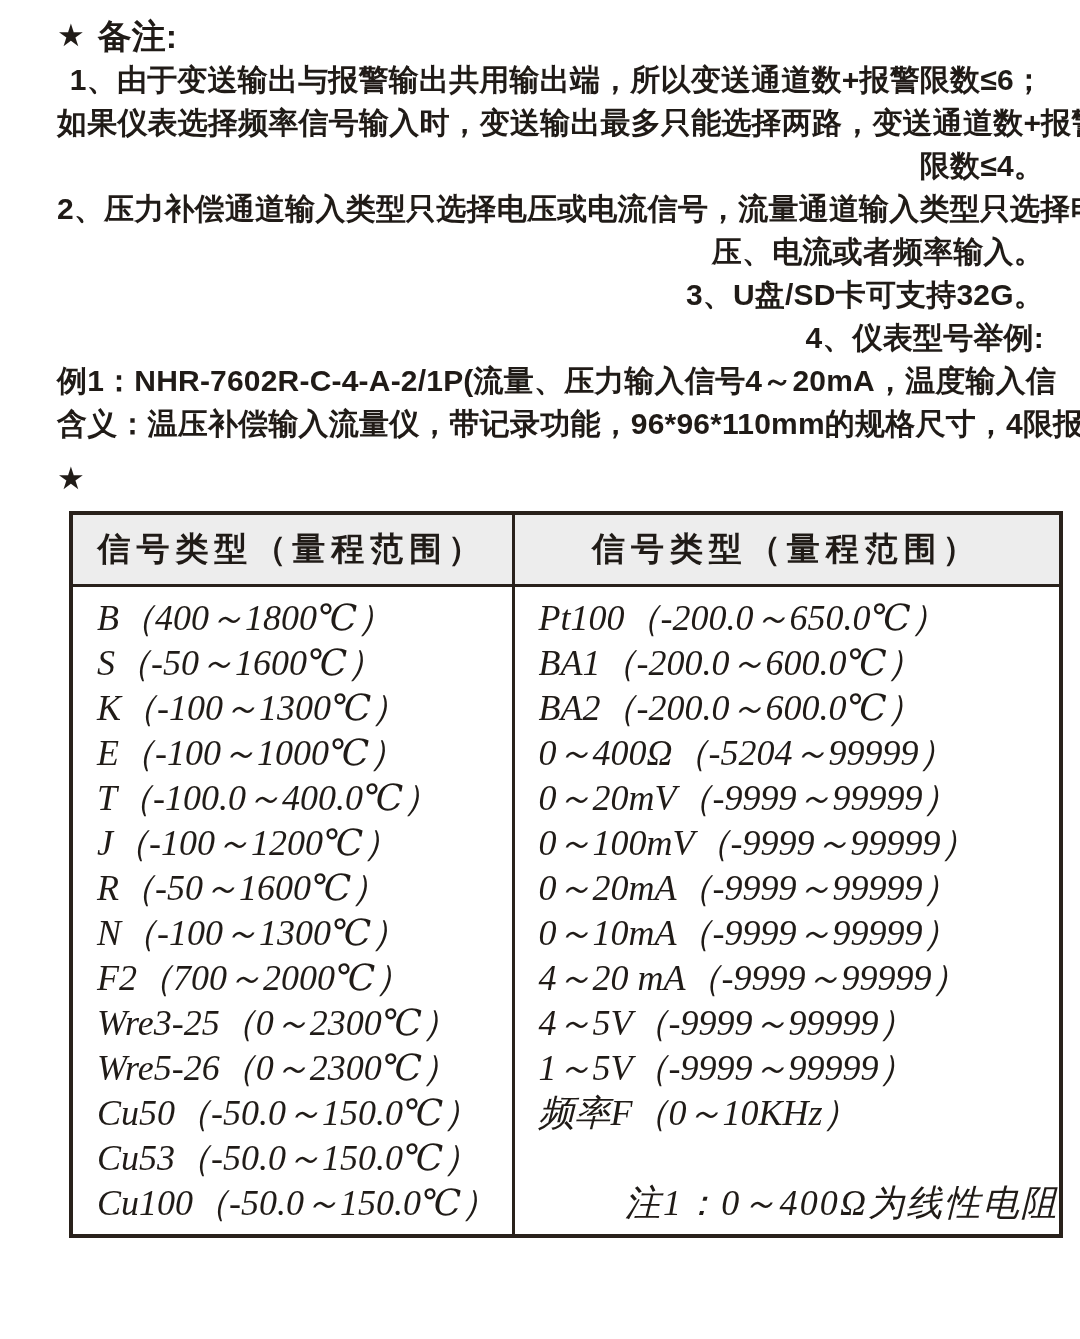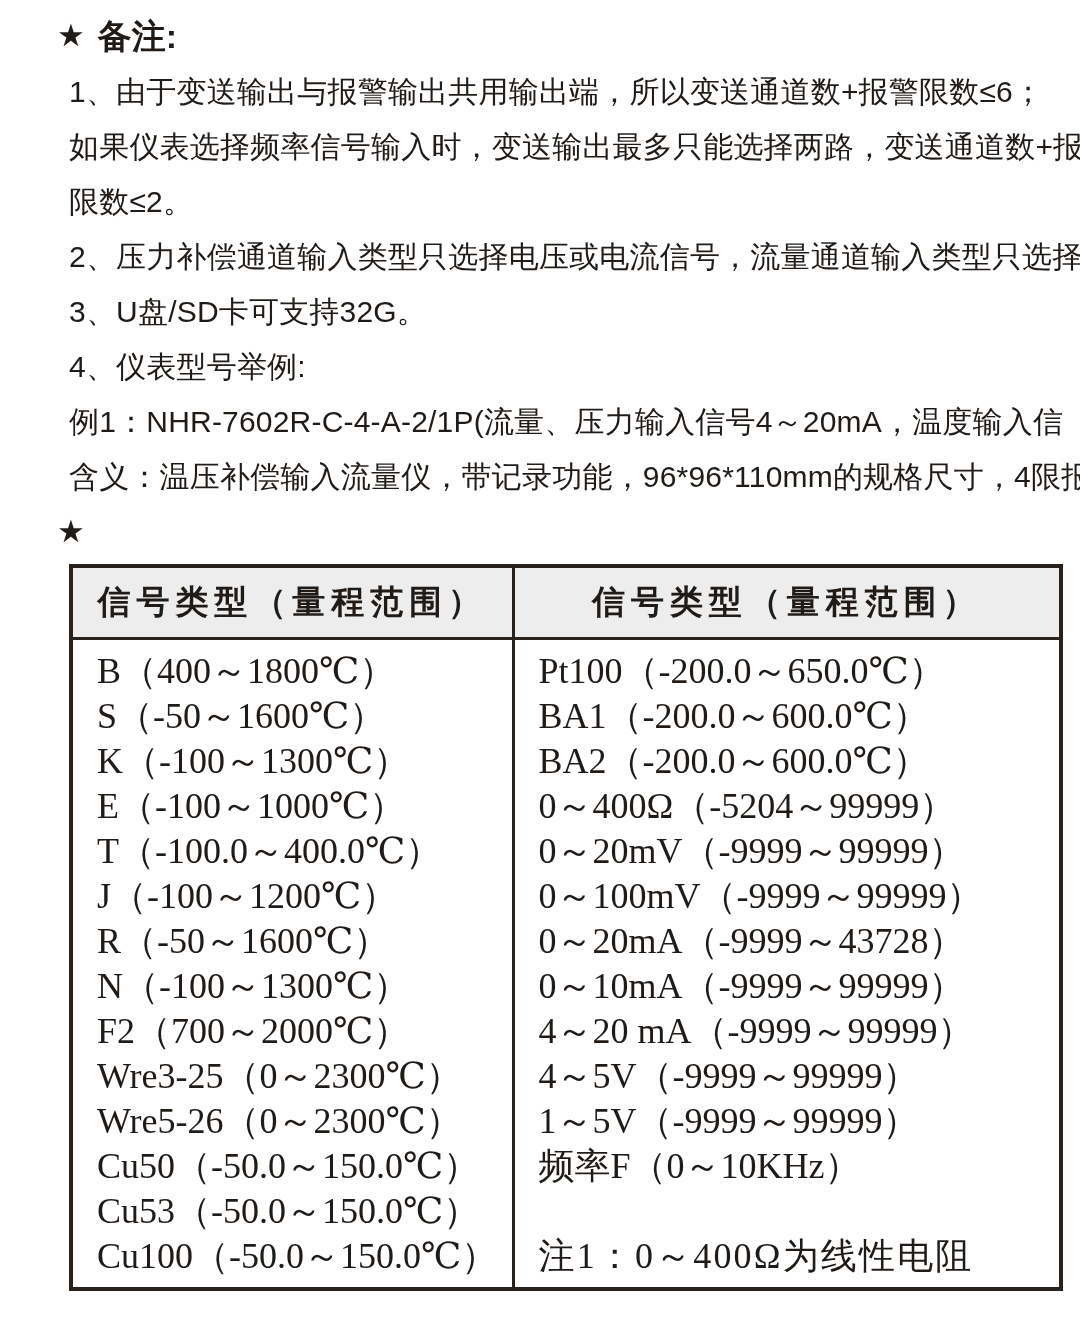--- a/index.html
+++ b/index.html
@@ -23,26 +23,27 @@
     font-weight: 700;
     display: flex;
     align-items: center;
   }
   .sec-title .star {
     font-size: 31px;
     margin-right: 13px;
     font-weight: 400;
   }
   .note {
-    margin: 12px;
+    margin: 0;
     font-size: 30px;
     line-height: 43px;
-    font-weight: 400;
+    font-weight: 700;
     white-space: nowrap;
     letter-spacing: 0.2px;
+    text-align: right;
   }
 
   
   .signal-section { margin-top: 12px; }
   .signal-section .sec-title { margin-bottom: 10px; }
 
   table.signal-table {
     border-collapse: collapse;
     margin-left: -9px;
     width: 990px;
@@ -60,43 +61,45 @@
     font-weight: 700;
     letter-spacing: 0.18em;
     text-align: center;
     vertical-align: middle;
   }
   th.col-left, td.col-left { width: 442px; }
   th.col-right, td.col-right { width: 548px; }
   td.body-cell {
     vertical-align: top;
     padding: 9px 0 8px 24px;
+    font-style: italic;
   }
   .trow {
     font-size: 36px;
     line-height: 45px;
     height: 45px;
     white-space: nowrap;
   }
-  .trow.table-note { letter-spacing: 0.06em; }
+  .trow.table-note { letter-spacing: 0.06em; text-align: right; }
 </style>
 </head>
 <body>
 
 <div class="page">
 
   <section class="remarks">
     <h1 class="sec-title">
       <span class="star">★</span>
       <span>备注:</span>
     </h1>
     <p class="note">1、由于变送输出与报警输出共用输出端，所以变送通道数+报警限数≤6；</p>
     <p class="note">如果仪表选择频率信号输入时，变送输出最多只能选择两路，变送通道数+报警</p>
-    <p class="note">限数≤2。</p>
+    <p class="note">限数≤4。</p>
     <p class="note">2、压力补偿通道输入类型只选择电压或电流信号，流量通道输入类型只选择电</p>
+    <p class="note">压、电流或者频率输入。</p>
     <p class="note">3、U盘/SD卡可支持32G。</p>
     <p class="note">4、仪表型号举例:</p>
     <p class="note">例1：NHR-7602R-C-4-A-2/1P(流量、压力输入信号4～20mA，温度输入信</p>
     <p class="note">含义：温压补偿输入流量仪，带记录功能，96*96*110mm的规格尺寸，4限报</p>
   </section>
 
   <section class="signal-section">
     <h2 class="sec-title">
       <span class="star">★</span>
     </h2>
@@ -126,21 +129,21 @@
             <div class="trow">Cu53（-50.0～150.0℃）</div>
             <div class="trow">Cu100（-50.0～150.0℃）</div>
           </td>
           <td class="body-cell col-right">
             <div class="trow">Pt100（-200.0～650.0℃）</div>
             <div class="trow">BA1（-200.0～600.0℃）</div>
             <div class="trow">BA2（-200.0～600.0℃）</div>
             <div class="trow">0～400Ω（-5204～99999）</div>
             <div class="trow">0～20mV（-9999～99999）</div>
             <div class="trow">0～100mV（-9999～99999）</div>
-            <div class="trow">0～20mA（-9999～43728）</div>
+            <div class="trow">0～20mA（-9999～99999）</div>
             <div class="trow">0～10mA（-9999～99999）</div>
             <div class="trow">4～20 mA（-9999～99999）</div>
             <div class="trow">4～5V（-9999～99999）</div>
             <div class="trow">1～5V（-9999～99999）</div>
             <div class="trow">频率F（0～10KHz）</div>
             <div class="trow"></div>
             <div class="trow table-note">注1：0～400Ω为线性电阻</div>
           </td>
         </tr>
       </tbody>

